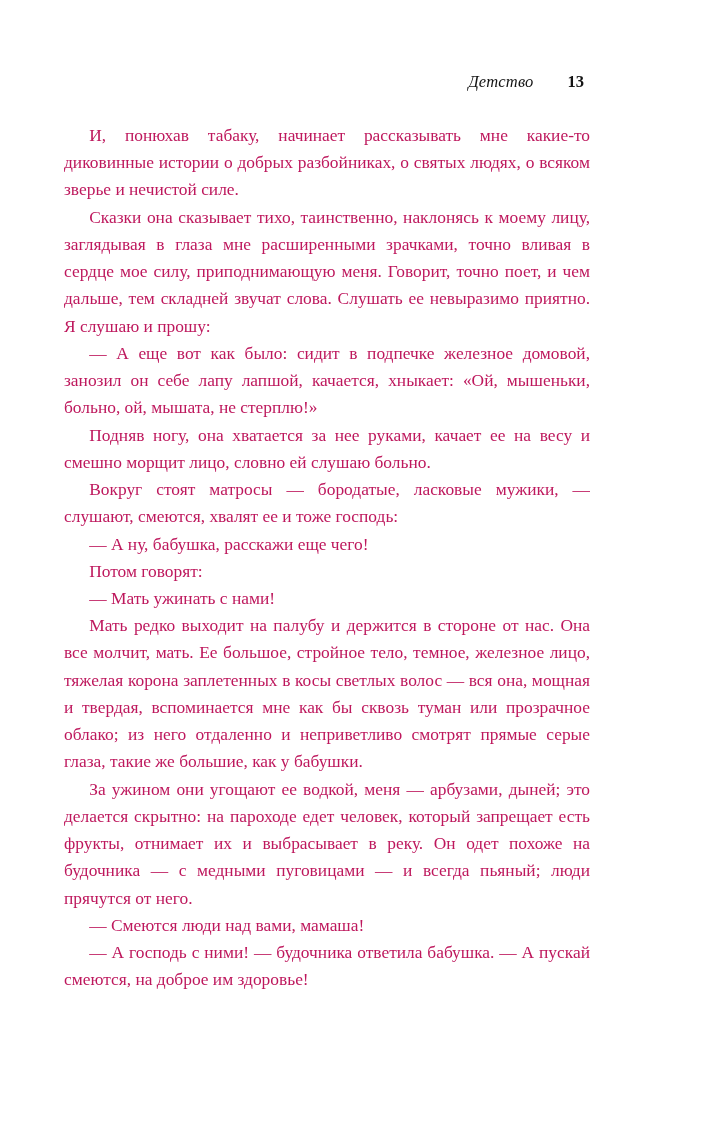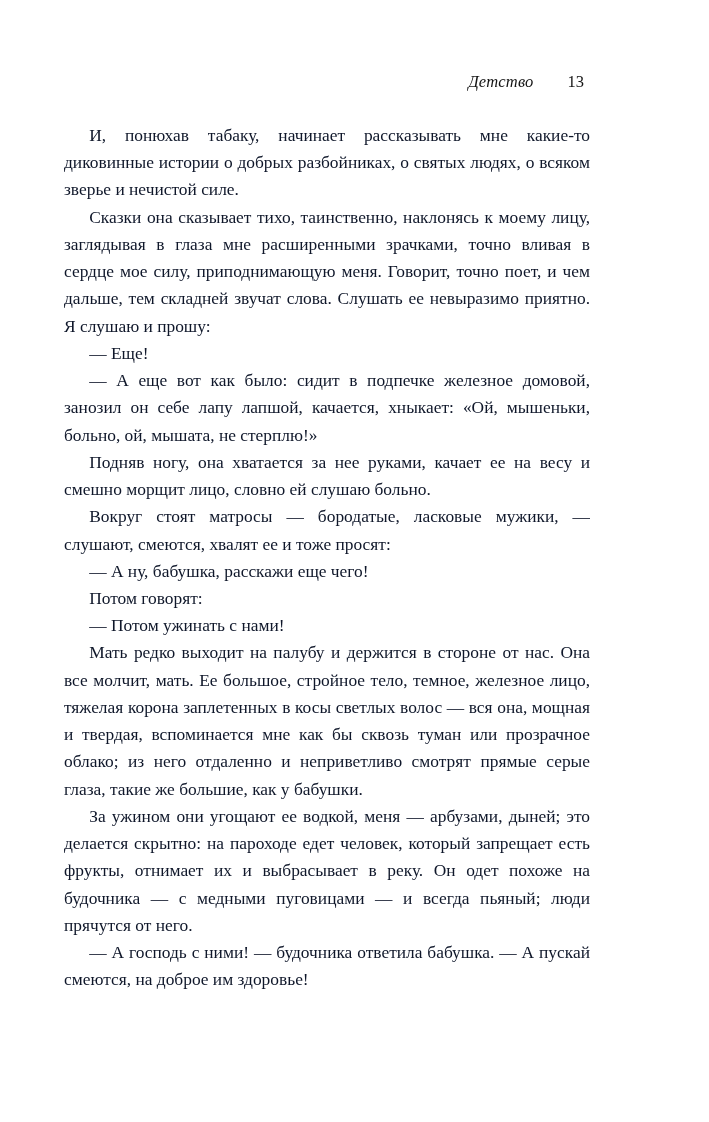--- a/index.html
+++ b/index.html
@@ -30,55 +30,55 @@
     margin-bottom: 28px;
     height: 22px;
   }
   .running-head .title {
     font-style: italic;
     font-size: 16.5px;
     letter-spacing: 0.2px;
     color: #141414;
   }
   .running-head .folio {
-    font-weight: normal;
+    font-weight: bold;
     font-size: 16.5px;
     color: #141414;
   }
   .body-text {
     font-size: 17.4px;
     line-height: 1.565;
     text-align: justify;
     text-justify: inter-word;
     hyphens: manual;
-    color: #0f172a;
+    color: #be185d;
   }
   .body-text p {
     margin: 0;
     text-indent: 1.45em;
   }
 </style>
 </head>
 <body>
 
 <div class="page">
 
   <div class="running-head">
     <span class="title">Детство</span>
     <span class="folio">13</span>
   </div>
 
   <div class="body-text">
     <p>И, понюхав табаку, начинает рассказывать мне какие-то диковинные истории о добрых разбойниках, о святых людях, о всяком зверье и нечистой силе.</p>
     <p>Сказки она сказывает тихо, таинственно, наклонясь к моему лицу, заглядывая в глаза мне расширенными зрачками, точно вливая в сердце мое силу, приподнимающую меня. Говорит, точно поет, и чем дальше, тем складней звучат слова. Слушать ее невыразимо приятно. Я слушаю и прошу:</p>
-    <p>— Еще!</p>
     <p>— А еще вот как было: сидит в подпечке железное домовой, занозил он себе лапу лапшой, качается, хныкает: «Ой, мышеньки, больно, ой, мышата, не стерплю!»</p>
     <p>Подняв ногу, она хватается за нее руками, качает ее на весу и смешно морщит лицо, словно ей слушаю больно.</p>
-    <p>Вокруг стоят матросы — бородатые, ласковые мужики, — слушают, смеются, хвалят ее и тоже просят:</p>
+    <p>Вокруг стоят матросы — бородатые, ласковые мужики, — слушают, смеются, хвалят ее и тоже господь:</p>
     <p>— А ну, бабушка, расскажи еще чего!</p>
     <p>Потом говорят:</p>
-    <p>— Потом ужинать с нами!</p>
+    <p>— Мать ужинать с нами!</p>
     <p>Мать редко выходит на палубу и держится в стороне от нас. Она все молчит, мать. Ее большое, стройное тело, темное, железное лицо, тяжелая корона заплетенных в косы светлых волос — вся она, мощная и твердая, вспоминается мне как бы сквозь туман или прозрачное облако; из него отдаленно и неприветливо смотрят прямые серые глаза, такие же большие, как у бабушки.</p>
     <p>За ужином они угощают ее водкой, меня — арбузами, дыней; это делается скрытно: на пароходе едет человек, который запрещает есть фрукты, отнимает их и выбрасывает в реку. Он одет похоже на будочника — с медными пуговицами — и всегда пьяный; люди прячутся от него.</p>
+    <p>— Смеются люди над вами, мамаша!</p>
     <p>— А господь с ними! — будочника ответила бабушка. — А пускай смеются, на доброе им здоровье!</p>
   </div>
 
 </div>
 
 </body></html>

